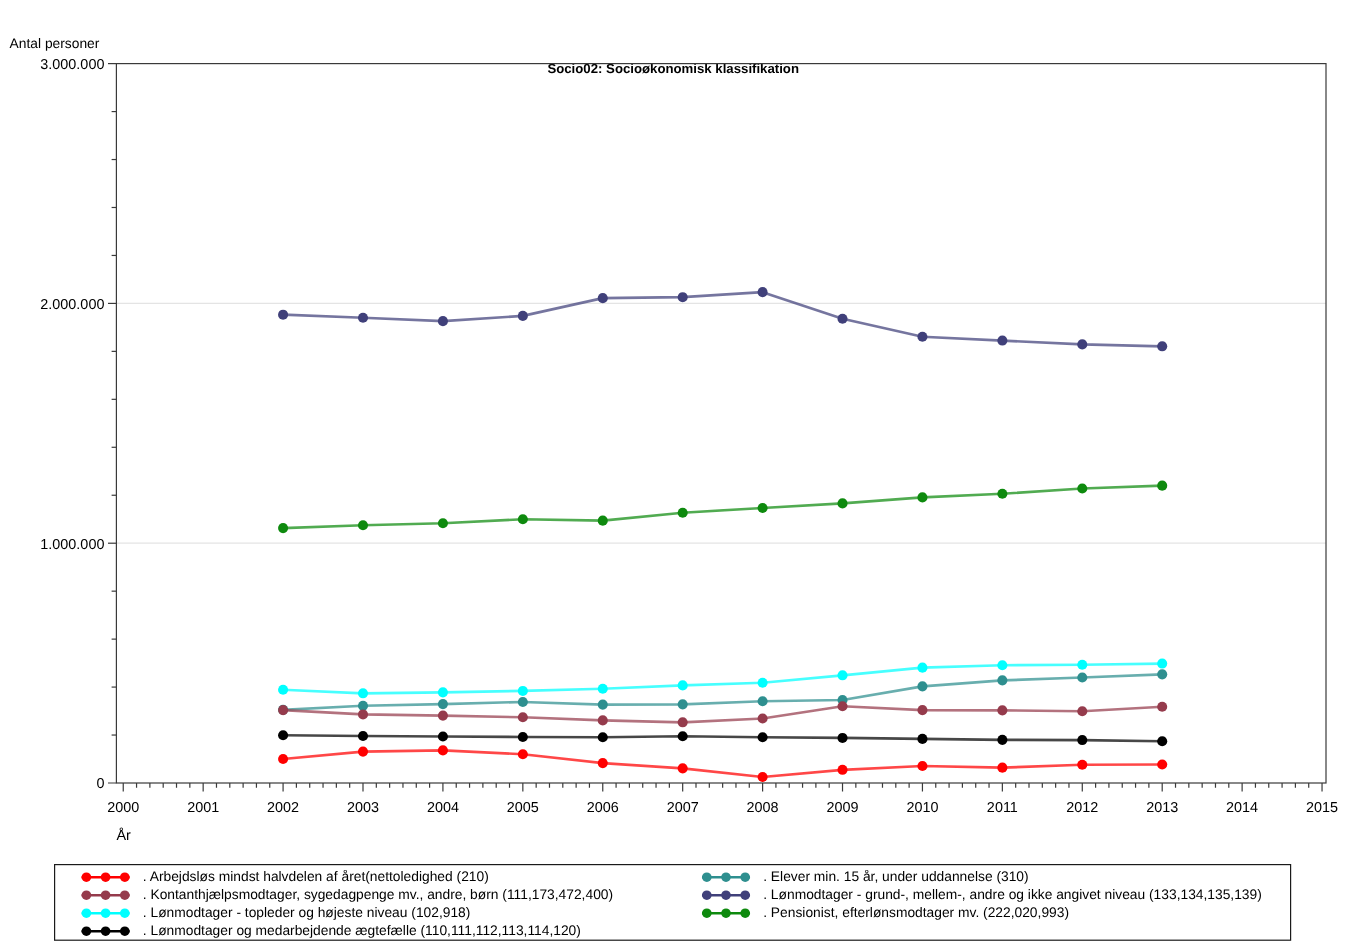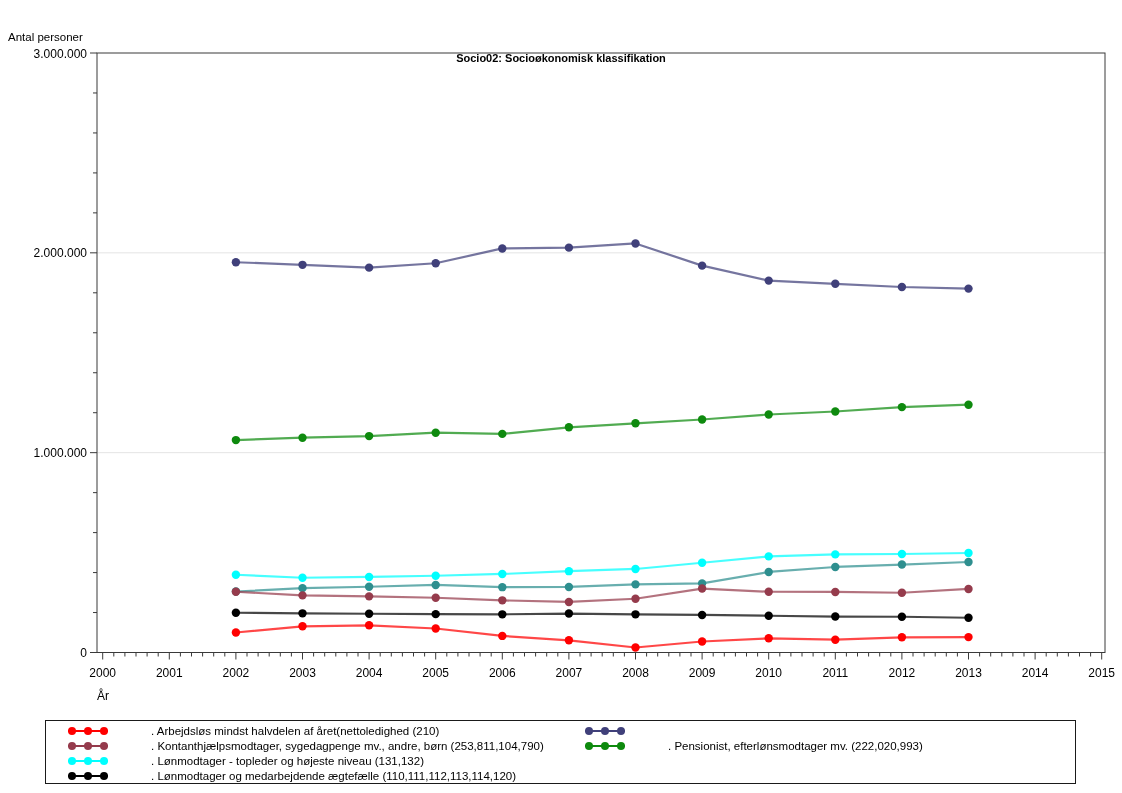--- a/index.html
+++ b/index.html
@@ -6,21 +6,21 @@
   body{width:1122px;height:793px;position:relative;font-family:"Liberation Sans",sans-serif;color:#000;overflow:hidden;}
   .chart-title{position:absolute;top:4px;left:0;width:1122px;text-align:center;font-size:11px;font-weight:bold;margin-top:48px;}
   .y-label{position:absolute;top:31px;left:8px;font-size:11.5px;}
   .x-label{position:absolute;top:689px;left:97px;width:1008px;font-size:12px;}
   #plot{position:absolute;top:0;left:0;}
   .legend-box{position:absolute;left:45px;top:720px;width:1031px;height:64px;border:1.5px solid #1a1a1a;background:#fff;box-sizing:border-box;}
   .legend-col{position:absolute;top:3px;}
   .legend-col.left{left:20px;}
   .legend-col.right{left:537px;}
   .legend-item{display:flex;align-items:center;gap:9px;height:14.9px;}
-  .legend-item span{font-size:11.5px;white-space:nowrap;margin-left:32px;}
+  .legend-item span{font-size:11.5px;white-space:nowrap;}
   svg text{font-family:"Liberation Sans",sans-serif;}
 </style>
 </head>
 <body>
 
 <div class="chart-title">Socio02: Socioøkonomisk klassifikation</div>
 <div class="y-label">Antal personer</div>
 
 <svg id="plot" width="1122" height="793">
     <line x1="97" y1="452.66999999999996" x2="1105" y2="452.66999999999996" stroke="#E4E4E4" stroke-width="1"></line>
@@ -259,49 +259,59 @@
         </svg>
         <span>. Arbejdsløs mindst halvdelen af året(nettoledighed (210)</span>
       </div>
       <div class="legend-item">
         <svg width="44" height="10">
           <line x1="2" y1="5" x2="42" y2="5" stroke="#953B4C" stroke-width="2"></line>
           <circle cx="6" cy="5" r="4" fill="#953B4C"></circle>
           <circle cx="22" cy="5" r="4" fill="#953B4C"></circle>
           <circle cx="38" cy="5" r="4" fill="#953B4C"></circle>
         </svg>
-        <span>. Kontanthjælpsmodtager, sygedagpenge mv., andre, børn (253,811,104,790)</span>
+        <span>. Kontanthjælpsmodtager, sygedagpenge mv., andre, børn (111,173,472,400)</span>
       </div>
       <div class="legend-item">
         <svg width="44" height="10">
           <line x1="2" y1="5" x2="42" y2="5" stroke="#00FFFF" stroke-width="2"></line>
           <circle cx="6" cy="5" r="4" fill="#00FFFF"></circle>
           <circle cx="22" cy="5" r="4" fill="#00FFFF"></circle>
           <circle cx="38" cy="5" r="4" fill="#00FFFF"></circle>
         </svg>
-        <span>. Lønmodtager - topleder og højeste niveau (131,132)</span>
+        <span>. Lønmodtager - topleder og højeste niveau (102,918)</span>
       </div>
       <div class="legend-item">
         <svg width="44" height="10">
           <line x1="2" y1="5" x2="42" y2="5" stroke="#000000" stroke-width="2"></line>
           <circle cx="6" cy="5" r="4" fill="#000000"></circle>
           <circle cx="22" cy="5" r="4" fill="#000000"></circle>
           <circle cx="38" cy="5" r="4" fill="#000000"></circle>
         </svg>
         <span>. Lønmodtager og medarbejdende ægtefælle (110,111,112,113,114,120)</span>
       </div>
     </div>
   <div class="legend-col right">
       <div class="legend-item">
         <svg width="44" height="10">
+          <line x1="2" y1="5" x2="42" y2="5" stroke="#2E8F8F" stroke-width="2"></line>
+          <circle cx="6" cy="5" r="4" fill="#2E8F8F"></circle>
+          <circle cx="22" cy="5" r="4" fill="#2E8F8F"></circle>
+          <circle cx="38" cy="5" r="4" fill="#2E8F8F"></circle>
+        </svg>
+        <span>. Elever min. 15 år, under uddannelse (310)</span>
+      </div>
+      <div class="legend-item">
+        <svg width="44" height="10">
           <line x1="2" y1="5" x2="42" y2="5" stroke="#40407A" stroke-width="2"></line>
           <circle cx="6" cy="5" r="4" fill="#40407A"></circle>
           <circle cx="22" cy="5" r="4" fill="#40407A"></circle>
           <circle cx="38" cy="5" r="4" fill="#40407A"></circle>
         </svg>
+        <span>. Lønmodtager - grund-, mellem-, andre og ikke angivet niveau (133,134,135,139)</span>
       </div>
       <div class="legend-item">
         <svg width="44" height="10">
           <line x1="2" y1="5" x2="42" y2="5" stroke="#0E8A0E" stroke-width="2"></line>
           <circle cx="6" cy="5" r="4" fill="#0E8A0E"></circle>
           <circle cx="22" cy="5" r="4" fill="#0E8A0E"></circle>
           <circle cx="38" cy="5" r="4" fill="#0E8A0E"></circle>
         </svg>
         <span>. Pensionist, efterlønsmodtager mv. (222,020,993)</span>
       </div>

